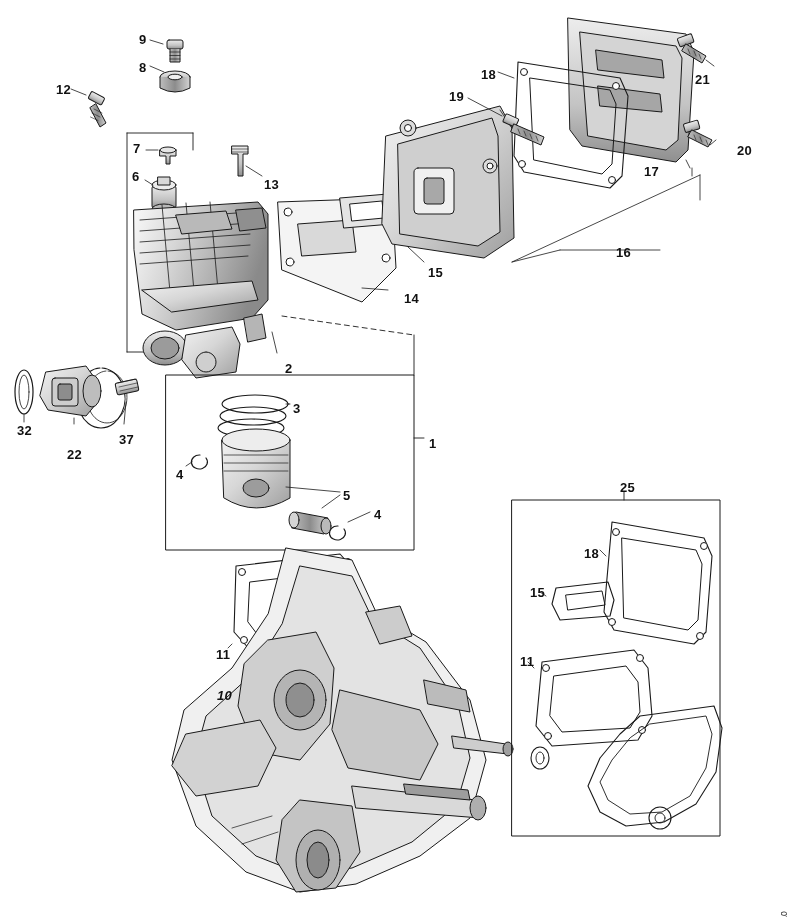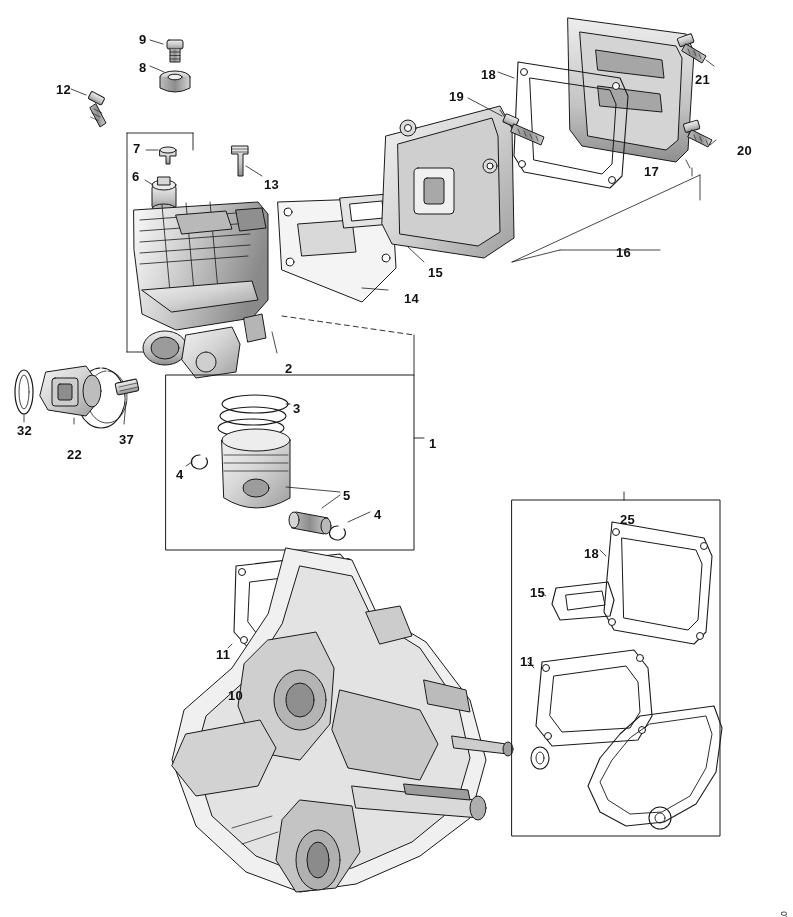--- a/index.html
+++ b/index.html
@@ -358,22 +358,22 @@
   <div class="callout" style="left:392px;top:292px;margin-left:12px;">14</div>
   <div class="callout" style="left:285px;top:362px;">2</div>
   <div class="callout" style="left:293px;top:402px;">3</div>
   <div class="callout" style="left:429px;top:437px;">1</div>
   <div class="callout" style="left:176px;top:468px;">4</div>
   <div class="callout" style="left:343px;top:489px;">5</div>
   <div class="callout" style="left:374px;top:508px;">4</div>
   <div class="callout" style="left:17px;top:424px;">32</div>
   <div class="callout" style="left:67px;top:440px;margin-top:8px;">22</div>
   <div class="callout" style="left:119px;top:433px;">37</div>
-  <div class="callout" style="left:620px;top:481px;margin-top:32px;">25</div>
+  <div class="callout" style="left:620px;top:481px;">25</div>
   <div class="callout" style="left:584px;top:547px;">18</div>
   <div class="callout" style="left:530px;top:586px;">15</div>
   <div class="callout" style="left:216px;top:648px;">11</div>
   <div class="callout" style="left:520px;top:655px;">11</div>
-  <div class="callout" style="left:228px;top:689px;">10</div>
+  <div class="callout" style="left:217px;top:689px;font-style:italic;">10</div>
 
   <div class="docid">1144–GET–0086–A0</div>
 
 </div>
 
 </body></html>

